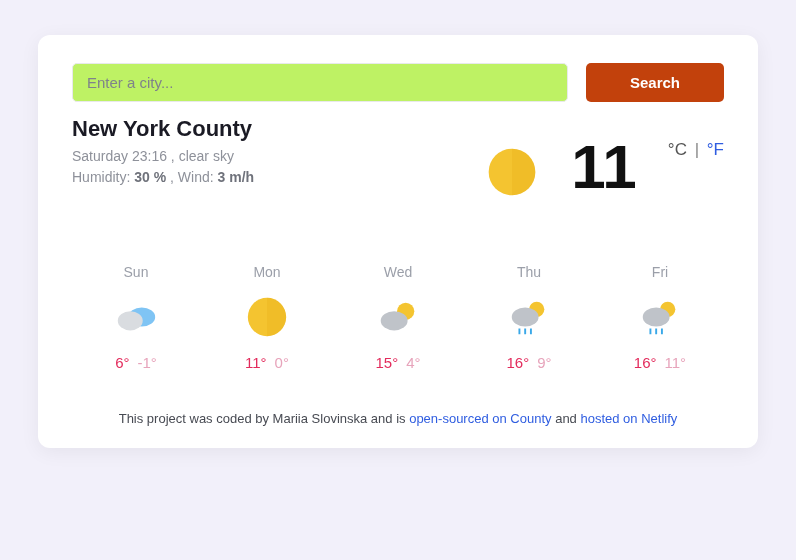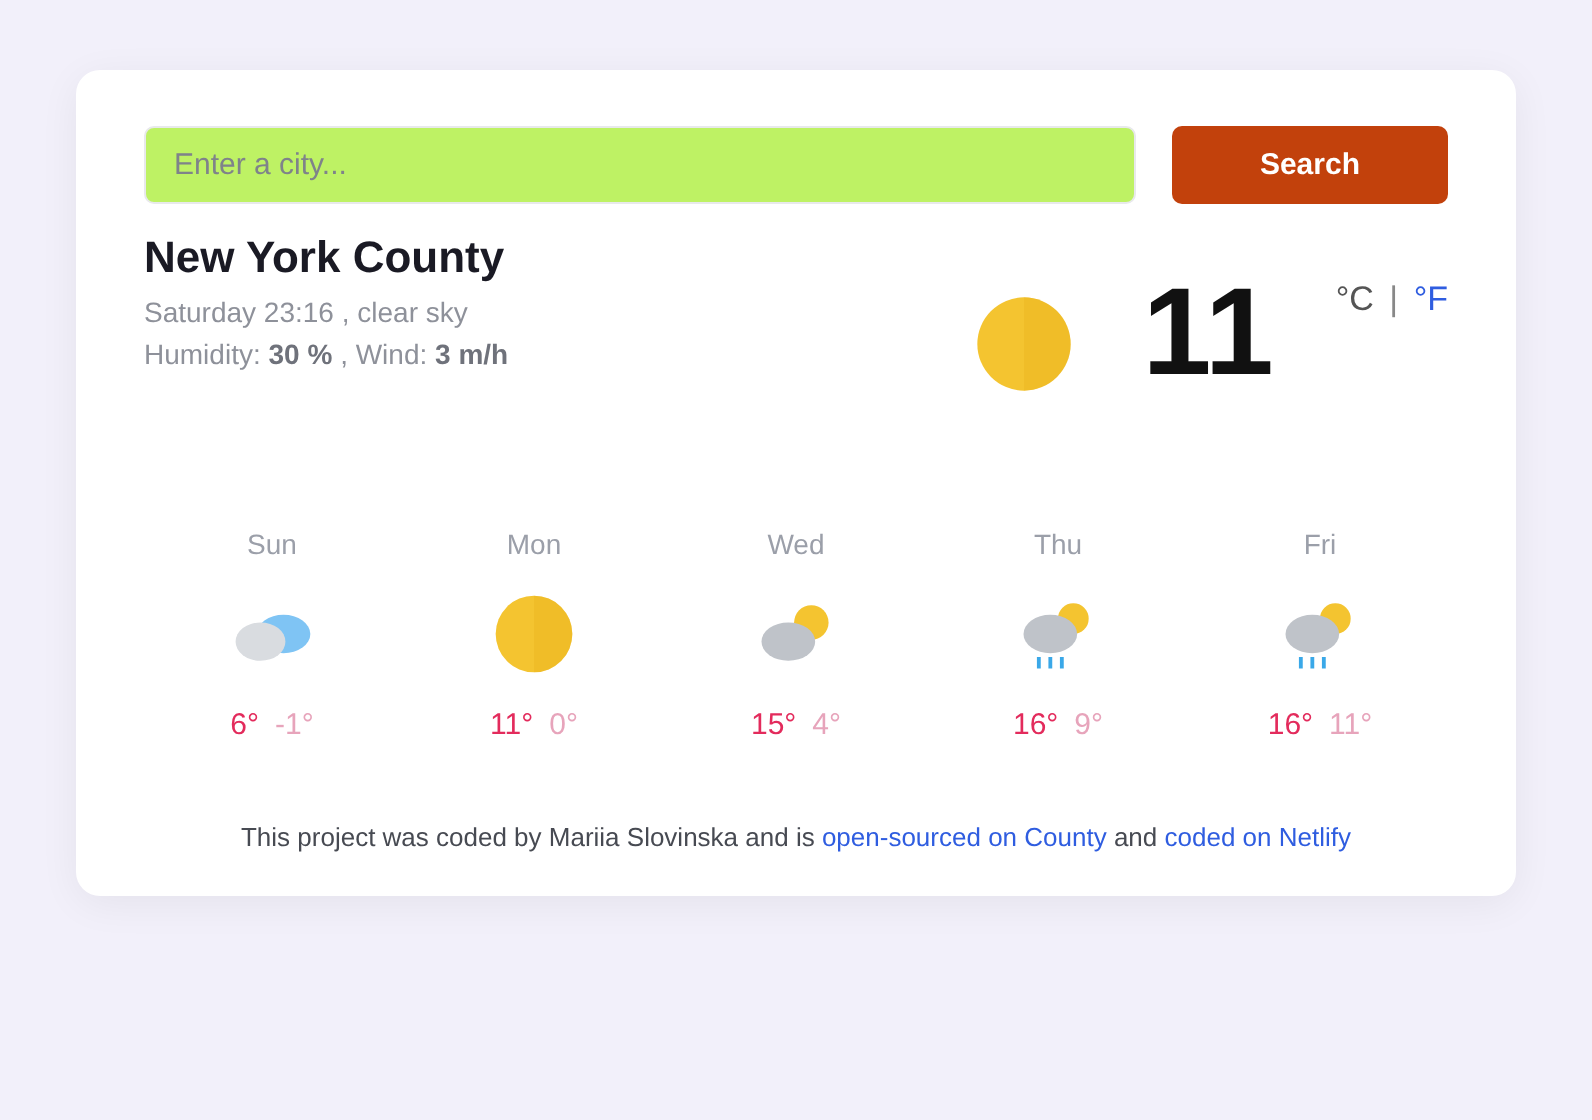--- a/index.html
+++ b/index.html
@@ -193,16 +193,16 @@
           <use href="#icon-rain"></use>
         </svg>
         <div class="temps"><span class="hi">16°</span><span class="lo">11°</span></div>
       </div>
     </div>
 
   <div class="footer">
     <span>This project was coded by Mariia Slovinska and is </span>
     <a>open-sourced on County</a>
     <span> and </span>
-    <a>coded on Netlify</a>
+    <a>hosted on Netlify</a>
   </div>
 
 </div>
 
 </body></html>

